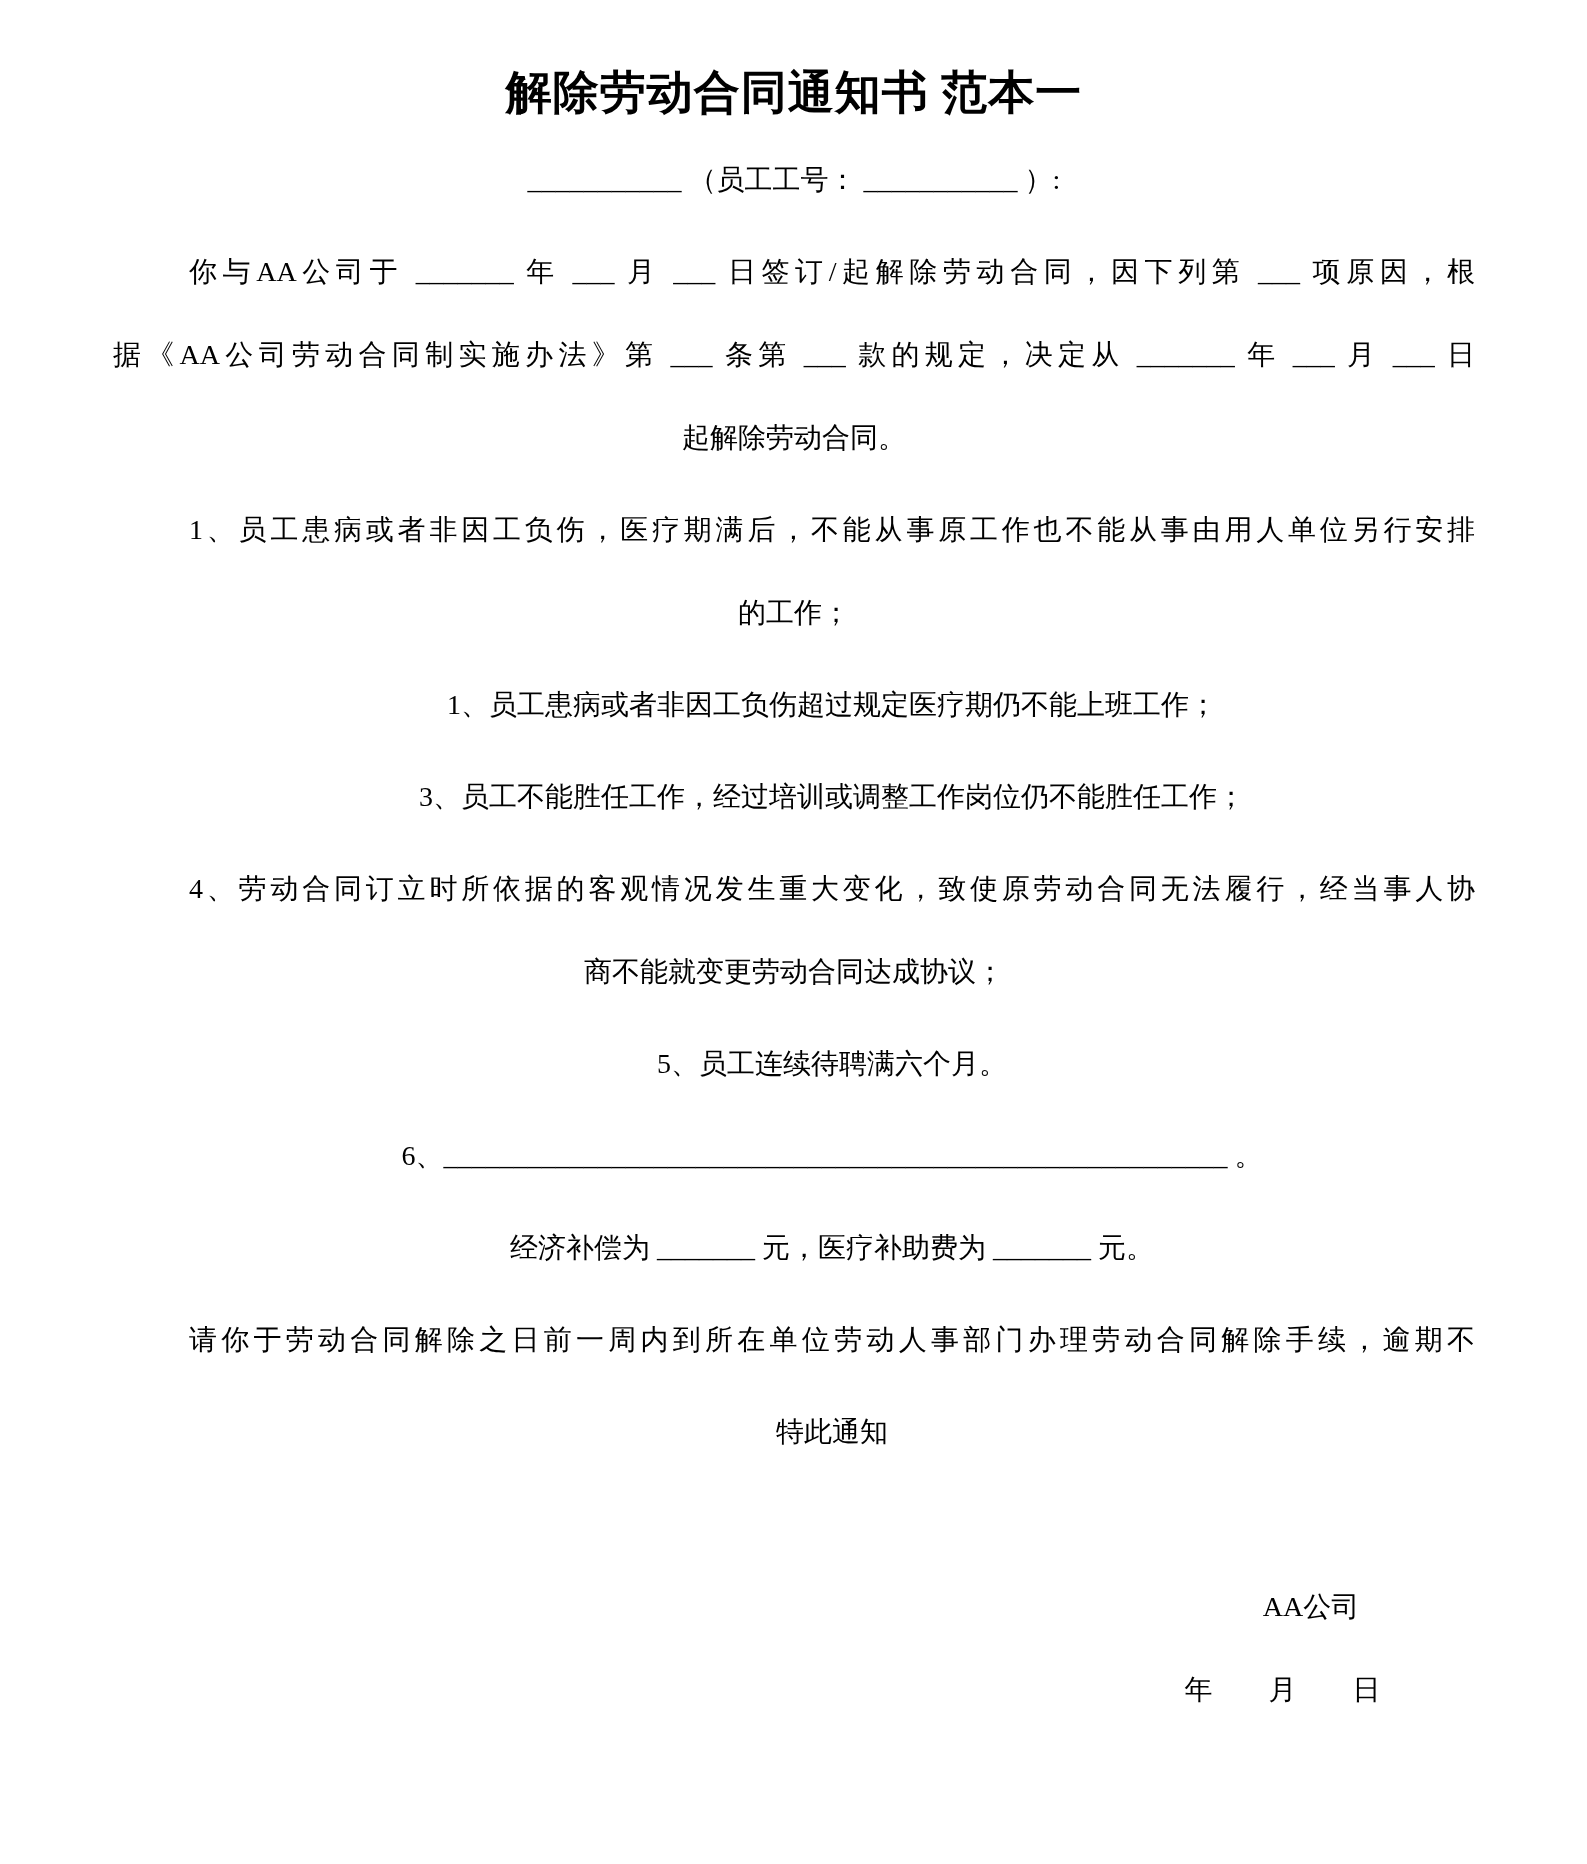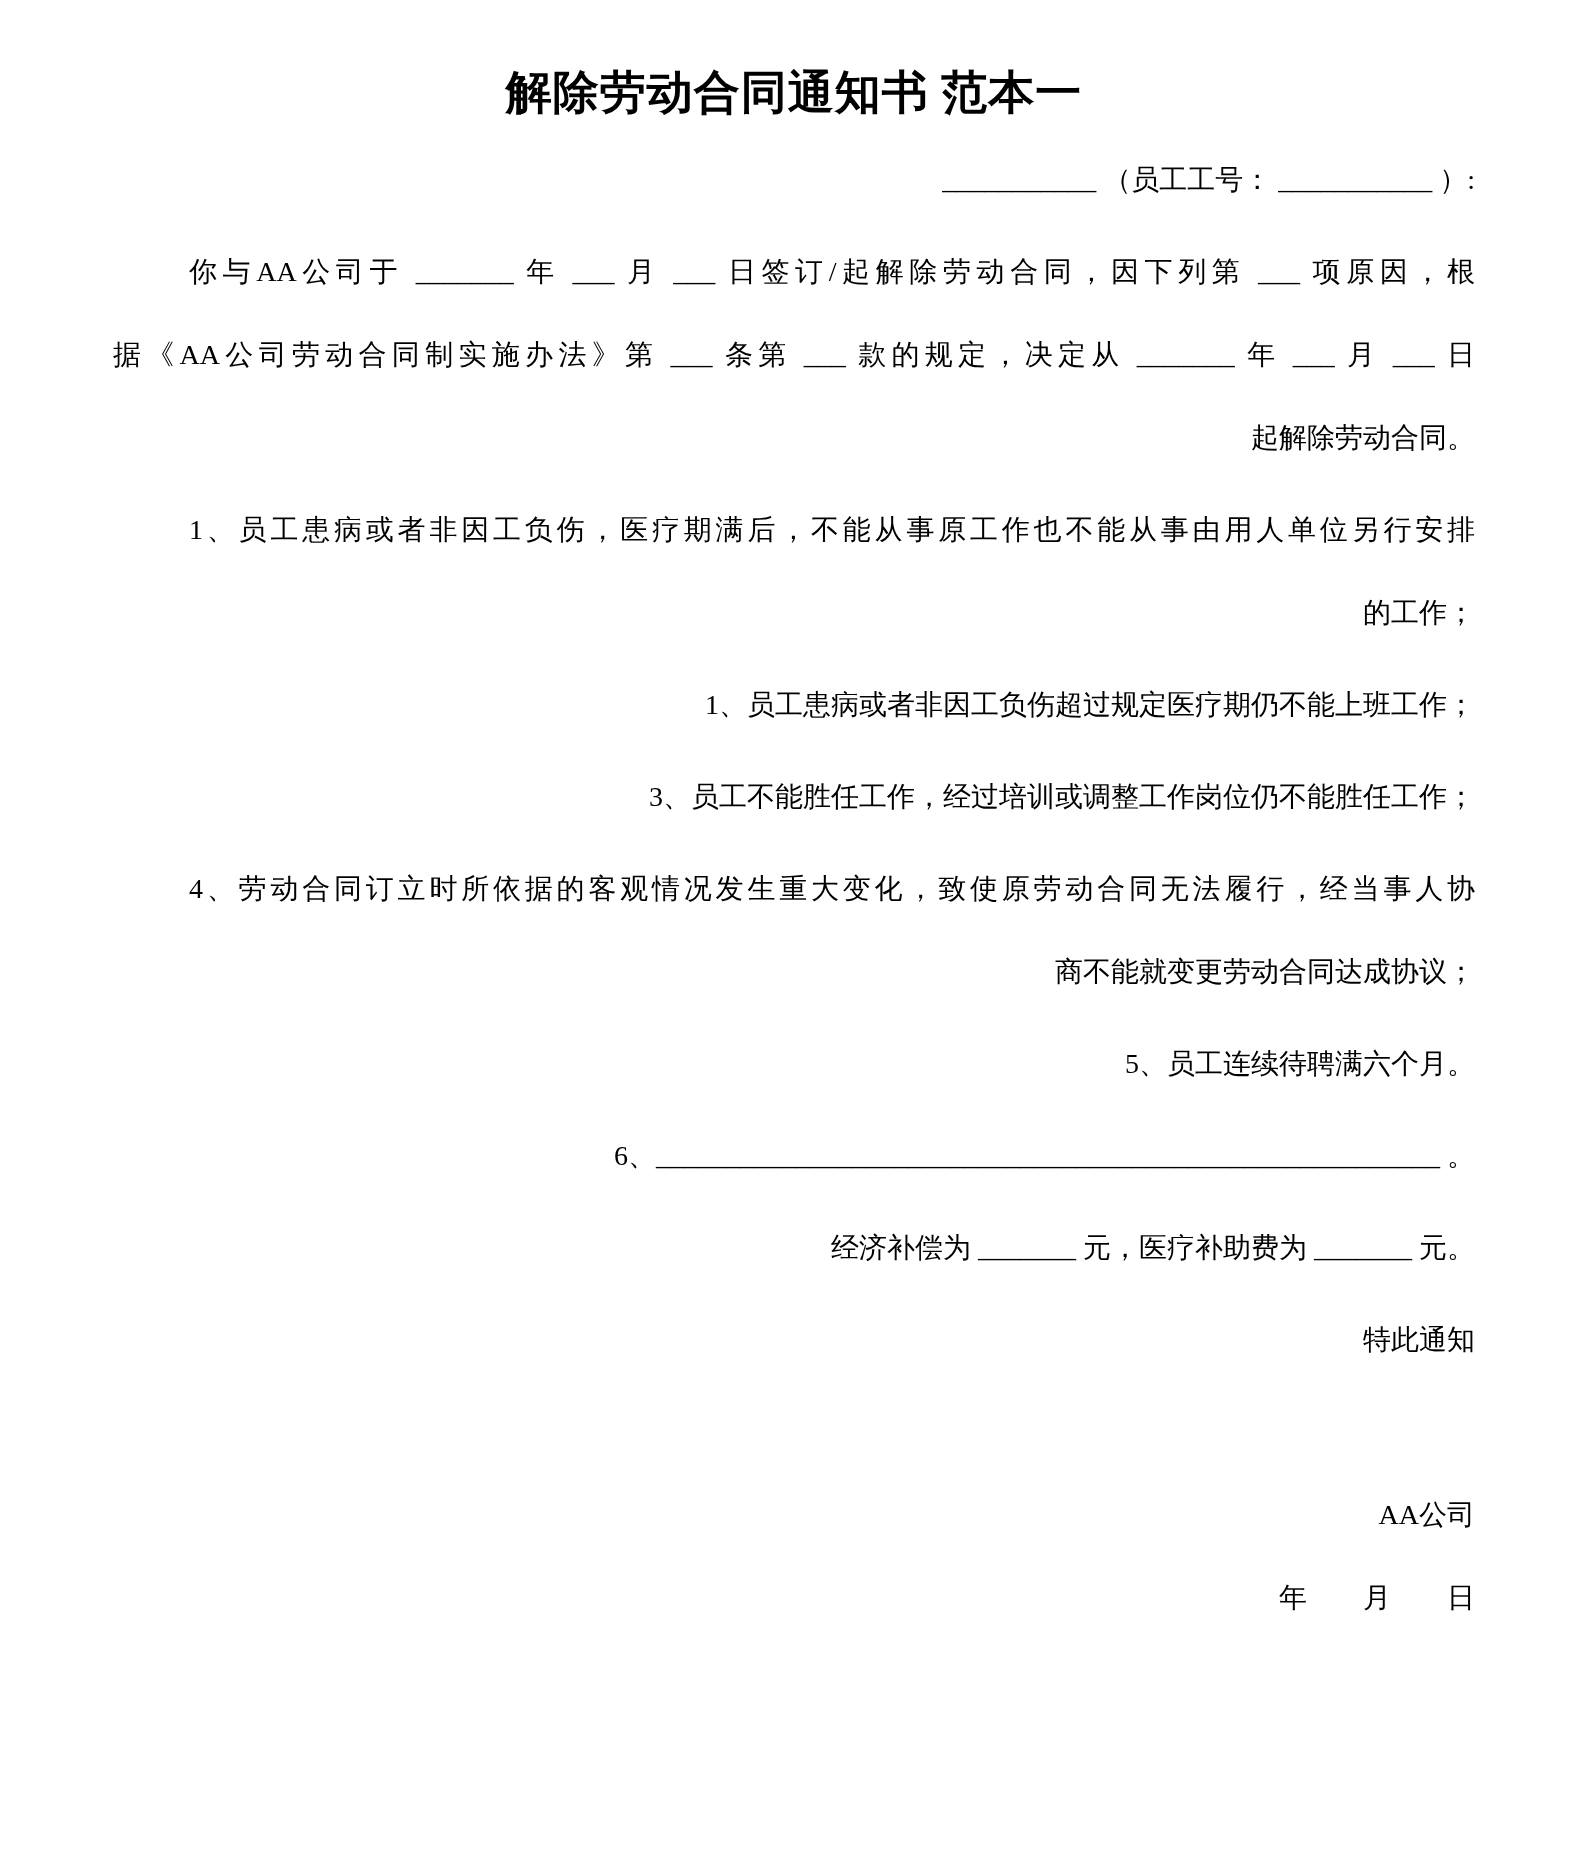--- a/index.html
+++ b/index.html
@@ -23,21 +23,21 @@
     margin: 0;
     font-size: 46px;
     font-weight: bold;
     text-align: center;
     line-height: 60px;
     letter-spacing: 1px;
   }
   .line {
     height: 83px;
     line-height: 83px;
-    text-align: right;
+    text-align: center;
   }
   
   .jl {
     text-align: justify;
     text-align-last: justify;
   }
   
   .ind { text-indent: 76px; }
   
   .ps { margin-top: 9px; }
@@ -67,20 +67,21 @@
 
   <div class="line jl ind ps">4、劳动合同订立时所依据的客观情况发生重大变化，致使原劳动合同无法履行，经当事人协</div>
   <div class="line">商不能就变更劳动合同达成协议；</div>
 
   <div class="line ind ps">5、员工连续待聘满六个月。</div>
 
   <div class="line ind ps">6、________________________________________________________ 。</div>
 
   <div class="line ind ps">经济补偿为 _______ 元，医疗补助费为 _______ 元。</div>
 
+  <div class="line jl ind ps">请你于劳动合同解除之日前一周内到所在单位劳动人事部门办理劳动合同解除手续，逾期不</div>
 
   <div class="line ind ps">特此通知</div>
 
   <div class="line sign">AA公司</div>
 
   <div class="line date">年　　月　　日</div>
 
 </div>
 
 </body></html>

